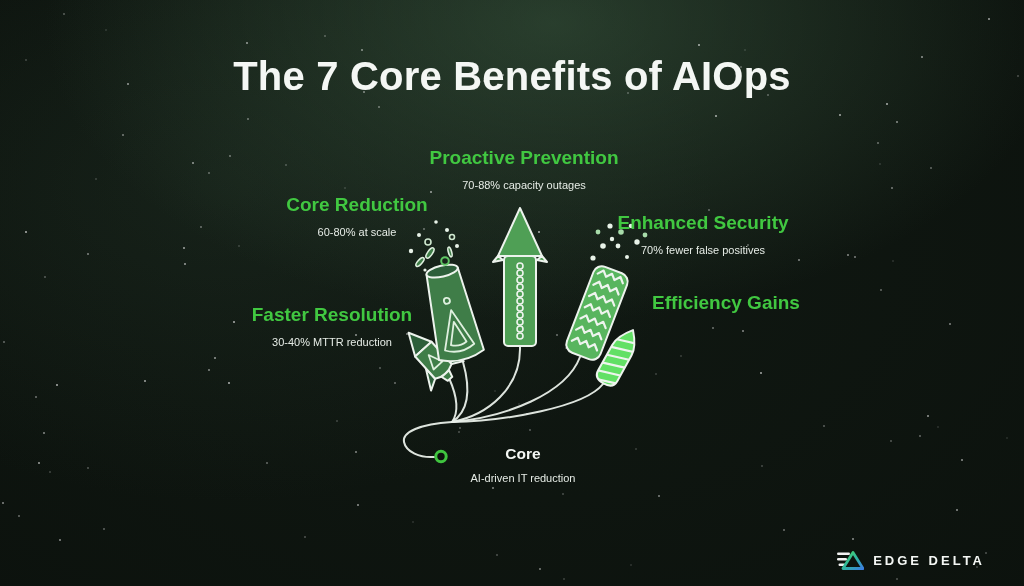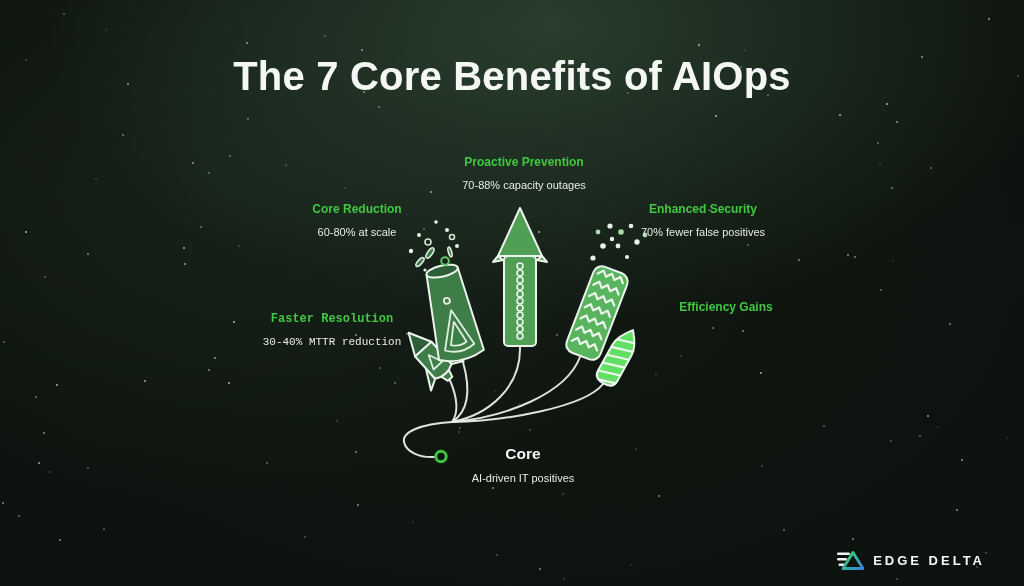--- a/index.html
+++ b/index.html
@@ -16,22 +16,22 @@
   .star { position:absolute; background:#ffffff; border-radius:50%; }
 
   .title {
     position:absolute; top:54px; left:0; right:0; z-index:3;
     text-align:center; font-size:40px; font-weight:700;
     color:var(--text-white); letter-spacing:0.2px;
   }
 
   .benefit { position:absolute; transform:translateX(-50%); text-align:center; z-index:3; }
   .benefit .label {
-    color:var(--accent-green); font-weight:700; font-size:12px;
-    margin:8px 0 9px 0; white-space:nowrap;
+    color:var(--accent-green); font-weight:700; font-size:19px;
+    margin:0 0 9px 0; white-space:nowrap;
   }
   .benefit .stat { color:var(--stat-text); font-size:11px; line-height:1.4; }
   .benefit.wrap .stat { max-width:150px; margin:0 auto; }
 
   .hub { position:absolute; transform:translateX(-50%); text-align:center; z-index:3; }
   .hub .label { color:var(--text-white); font-weight:700; font-size:15.5px; }
   .hub .sublabel { color:var(--stat-text); font-size:11px; margin-top:9px; }
 
   .fireworks { position:absolute; left:0; top:0; z-index:2; }
 
@@ -189,35 +189,35 @@
 <div class="title">The 7 Core Benefits of AIOps</div>
 
 <div class="benefit" style="left:524px; top:147px;">
   <div class="label">Proactive Prevention</div>
   <div class="stat">70-88% capacity outages</div>
 </div>
 <div class="benefit" style="left:357px; top:194px;">
   <div class="label">Core Reduction</div>
   <div class="stat">60-80% at scale</div>
 </div>
-<div class="benefit" style="left:703px; top:194px;">
+<div class="benefit" style="left:703px; top:212px;">
   <div class="label">Enhanced Security</div>
   <div class="stat">70% fewer false positives</div>
 </div>
-<div class="benefit" style="left:332px; top:304px;font-family:Liberation Mono, monospace;">
+<div class="benefit" style="left:332px; top:304px;">
   <div class="label">Faster Resolution</div>
   <div class="stat">30-40% MTTR reduction</div>
 </div>
 <div class="benefit wrap" style="left:726px; top:292px;">
   <div class="label">Efficiency Gains</div>
 </div>
 
 <div class="hub" style="left:523px; top:445px;">
   <div class="label">Core</div>
-  <div class="sublabel">AI-driven IT positives</div>
+  <div class="sublabel">AI-driven IT reduction</div>
 </div>
 
 <svg class="fireworks" width="1024" height="586" viewBox="0 0 1024 586">
   <defs>
     <clipPath id="bulletClip">
       <path d="M0,-33 C6,-26 11,-17 11,-10 L11,19 C11,26 6,28 0,28 C-6,28 -11,26 -11,19 L-11,-10 C-11,-17 -6,-26 0,-33 Z"></path>
     </clipPath>
   </defs>
 
   <g>

